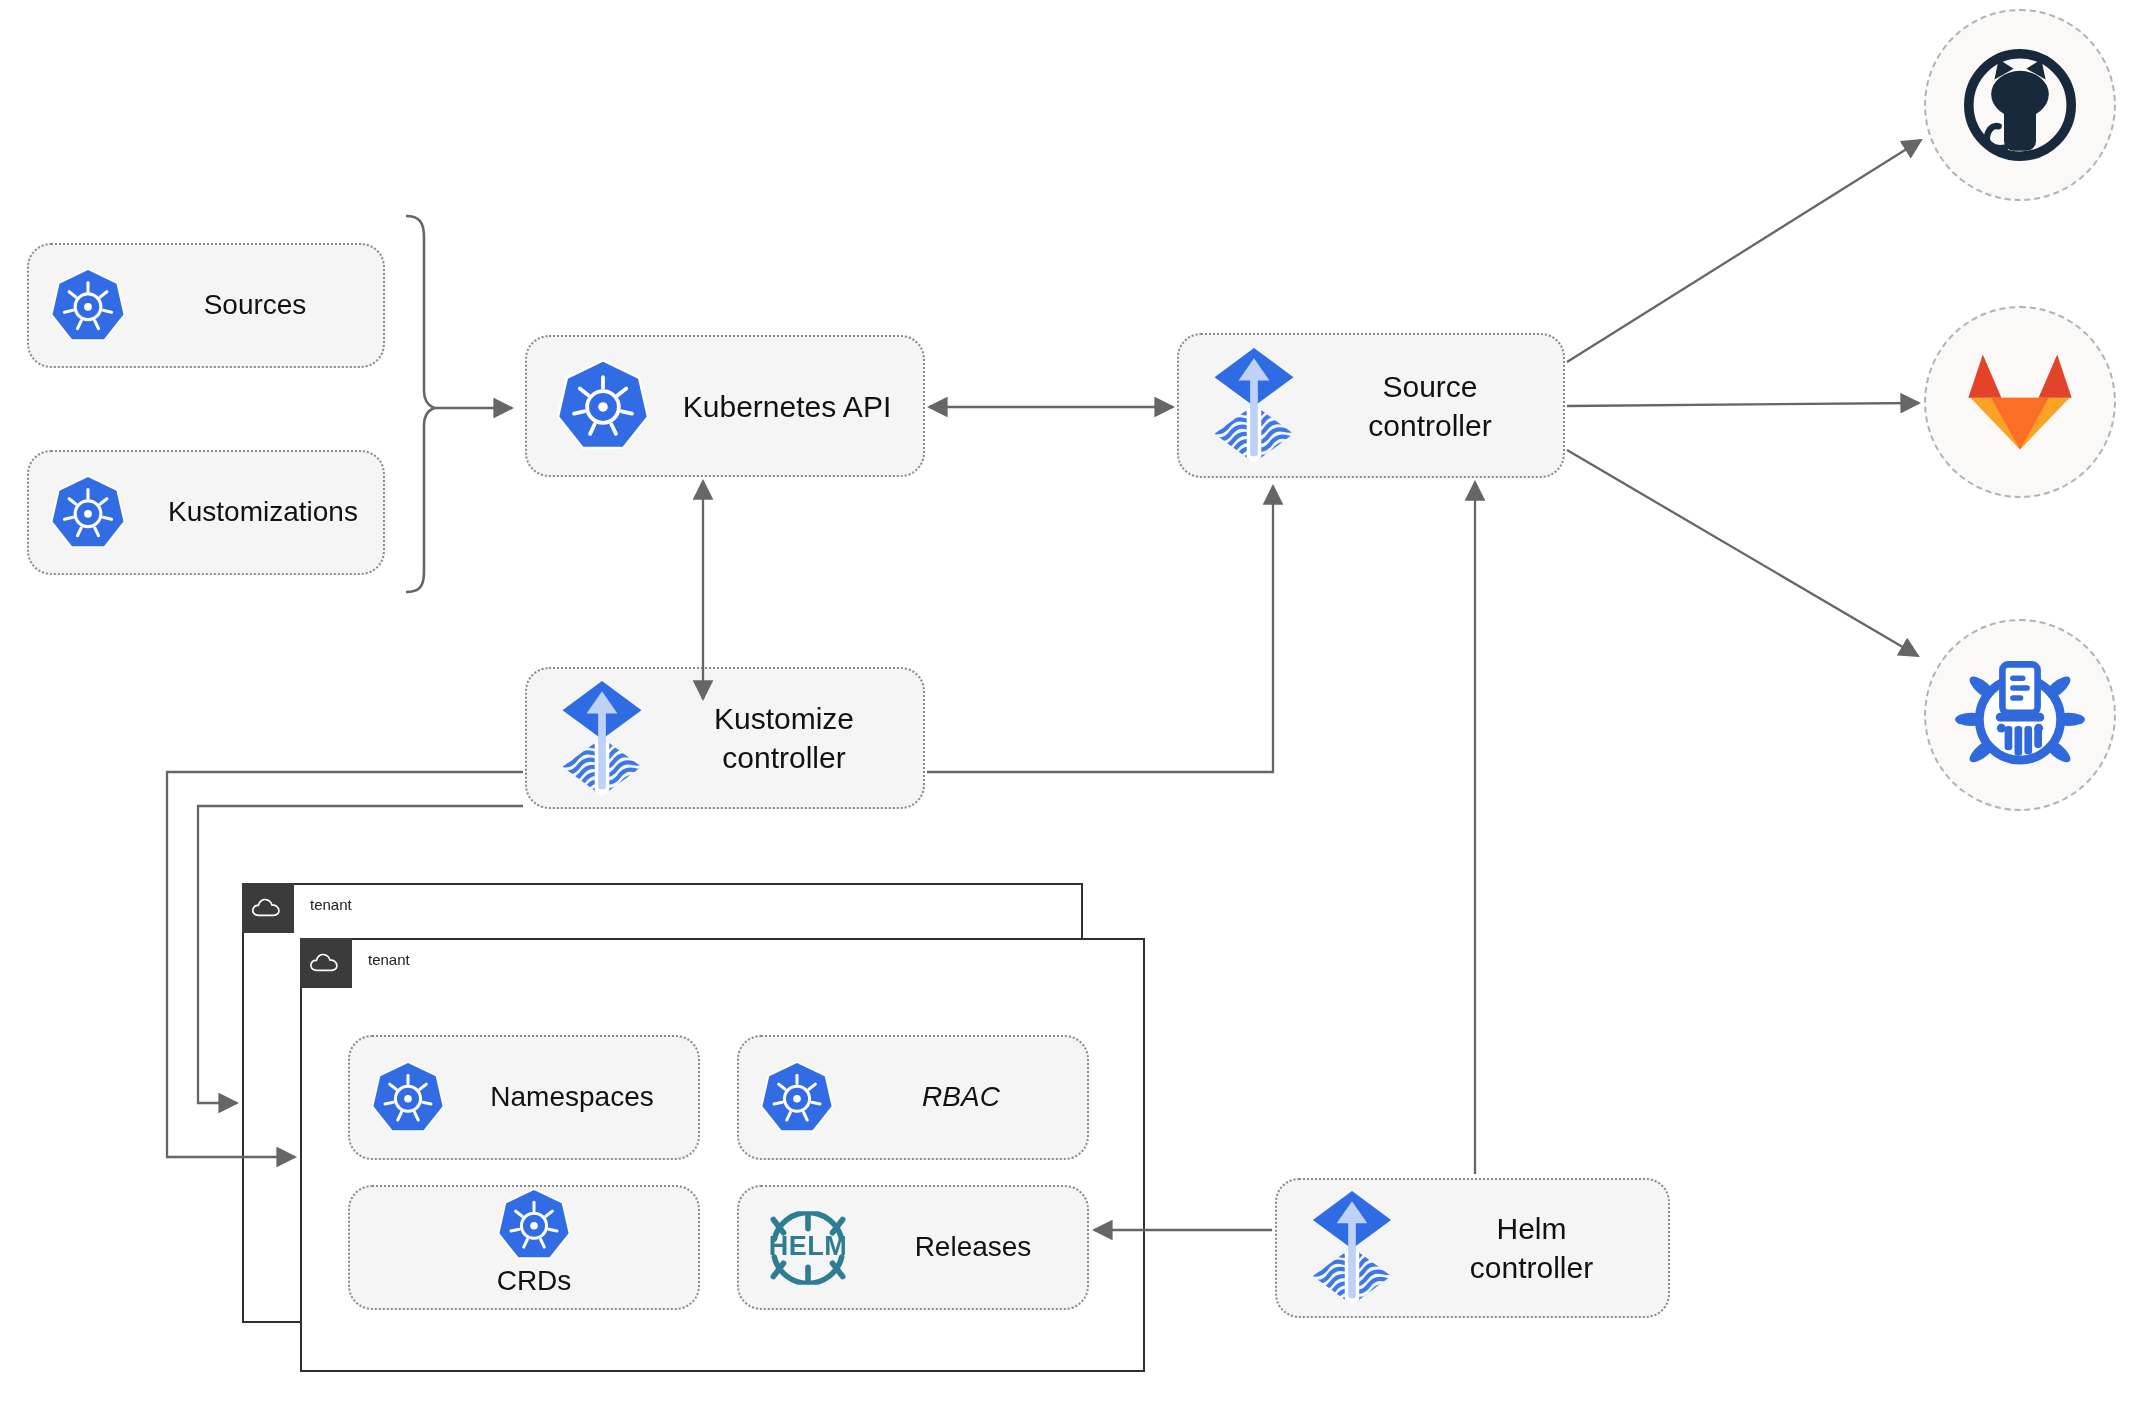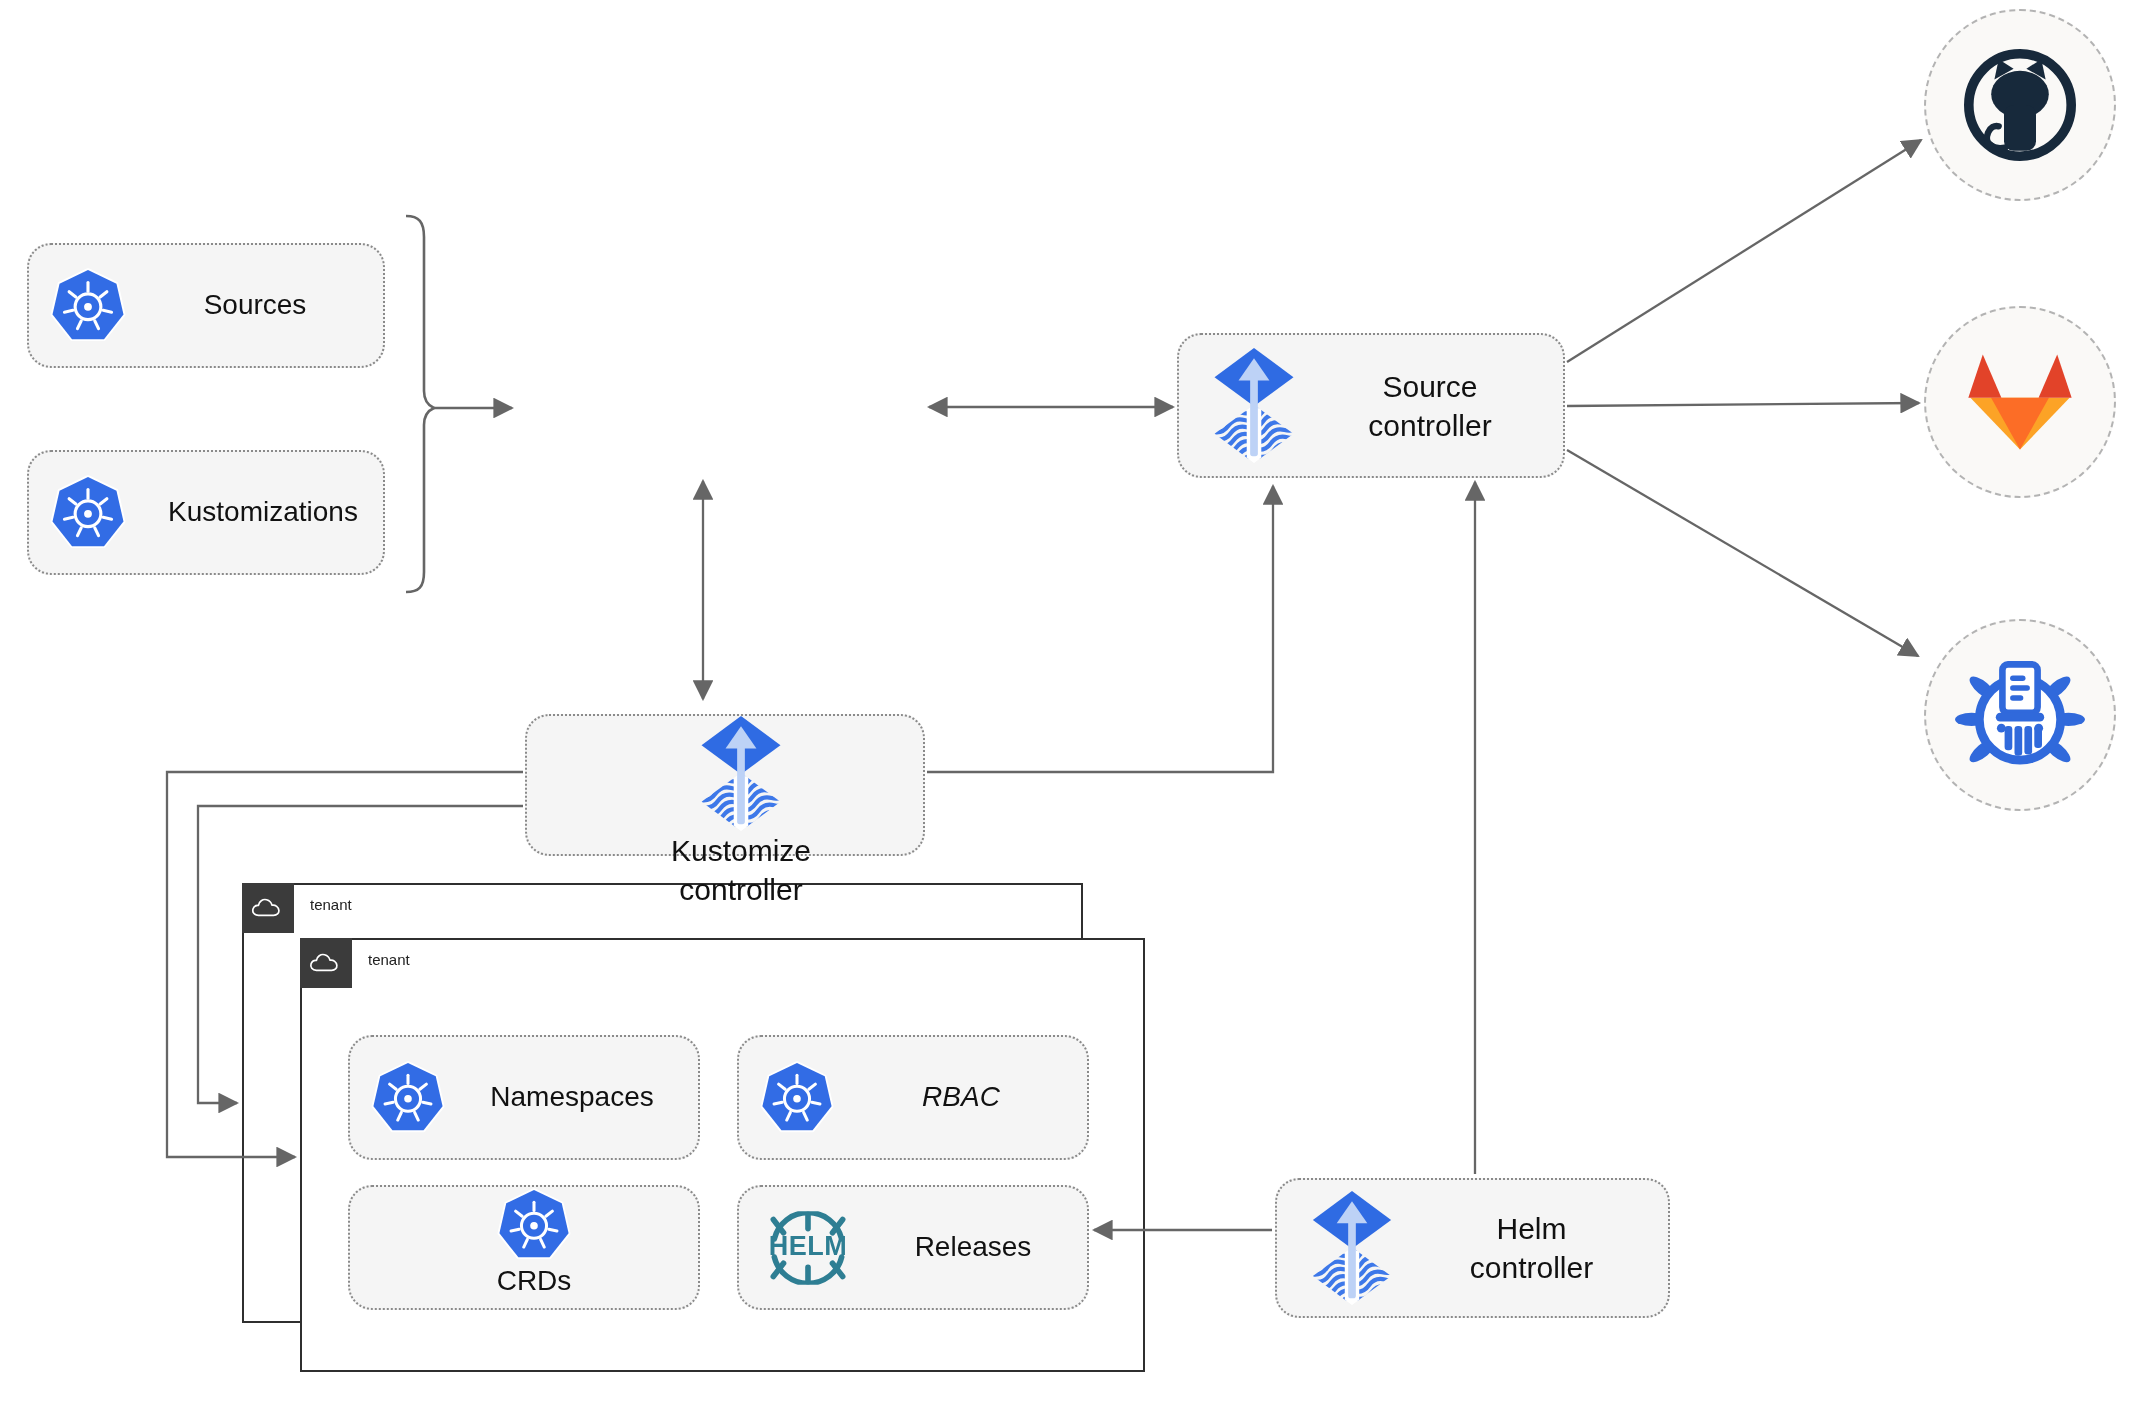--- a/index.html
+++ b/index.html
@@ -167,32 +167,40 @@
 
   <div class="node" style="left:27px;top:450px;width:358px;height:125px;padding-left:20px;gap:16px;">
     <span class="icon-wrap">
       <svg width="78" height="78" viewBox="0 0 100 100">
           <use href="#sym-k8s"></use>
         </svg>
     </span>
     <span class="label">Kustomizations</span>
   </div>
 
+  <div class="node" style="left:525px;top:335px;width:400px;height:142px;padding-left:28px;">
+    <span class="icon-wrap">
+      <svg width="96" height="96" viewBox="0 0 100 100">
+          <use href="#sym-k8s"></use>
+        </svg>
+    </span>
+    <span class="label big-label">Kubernetes API</span>
+  </div>
 
   <div class="node" style="left:1177px;top:333px;width:388px;height:145px;padding-left:32px;">
     <span class="icon-wrap">
       <svg width="86" height="115" viewBox="0 0 100 134">
           <use href="#sym-flux"></use>
         </svg>
     </span>
     <span class="label big-label">Source
 controller</span>
   </div>
 
-  <div class="node" style="left:525px;top:714px;width:400px;height:142px;padding-left:32px;flex-direction:column;">
+  <div class="node" style="left:525px;top:667px;width:400px;height:142px;padding-left:32px;">
     <span class="icon-wrap">
       <svg width="86" height="115" viewBox="0 0 100 134">
           <use href="#sym-flux"></use>
         </svg>
     </span>
     <span class="label big-label">Kustomize
 controller</span>
   </div>
 
   <div class="node" style="left:1275px;top:1178px;width:395px;height:140px;padding-left:32px;">

